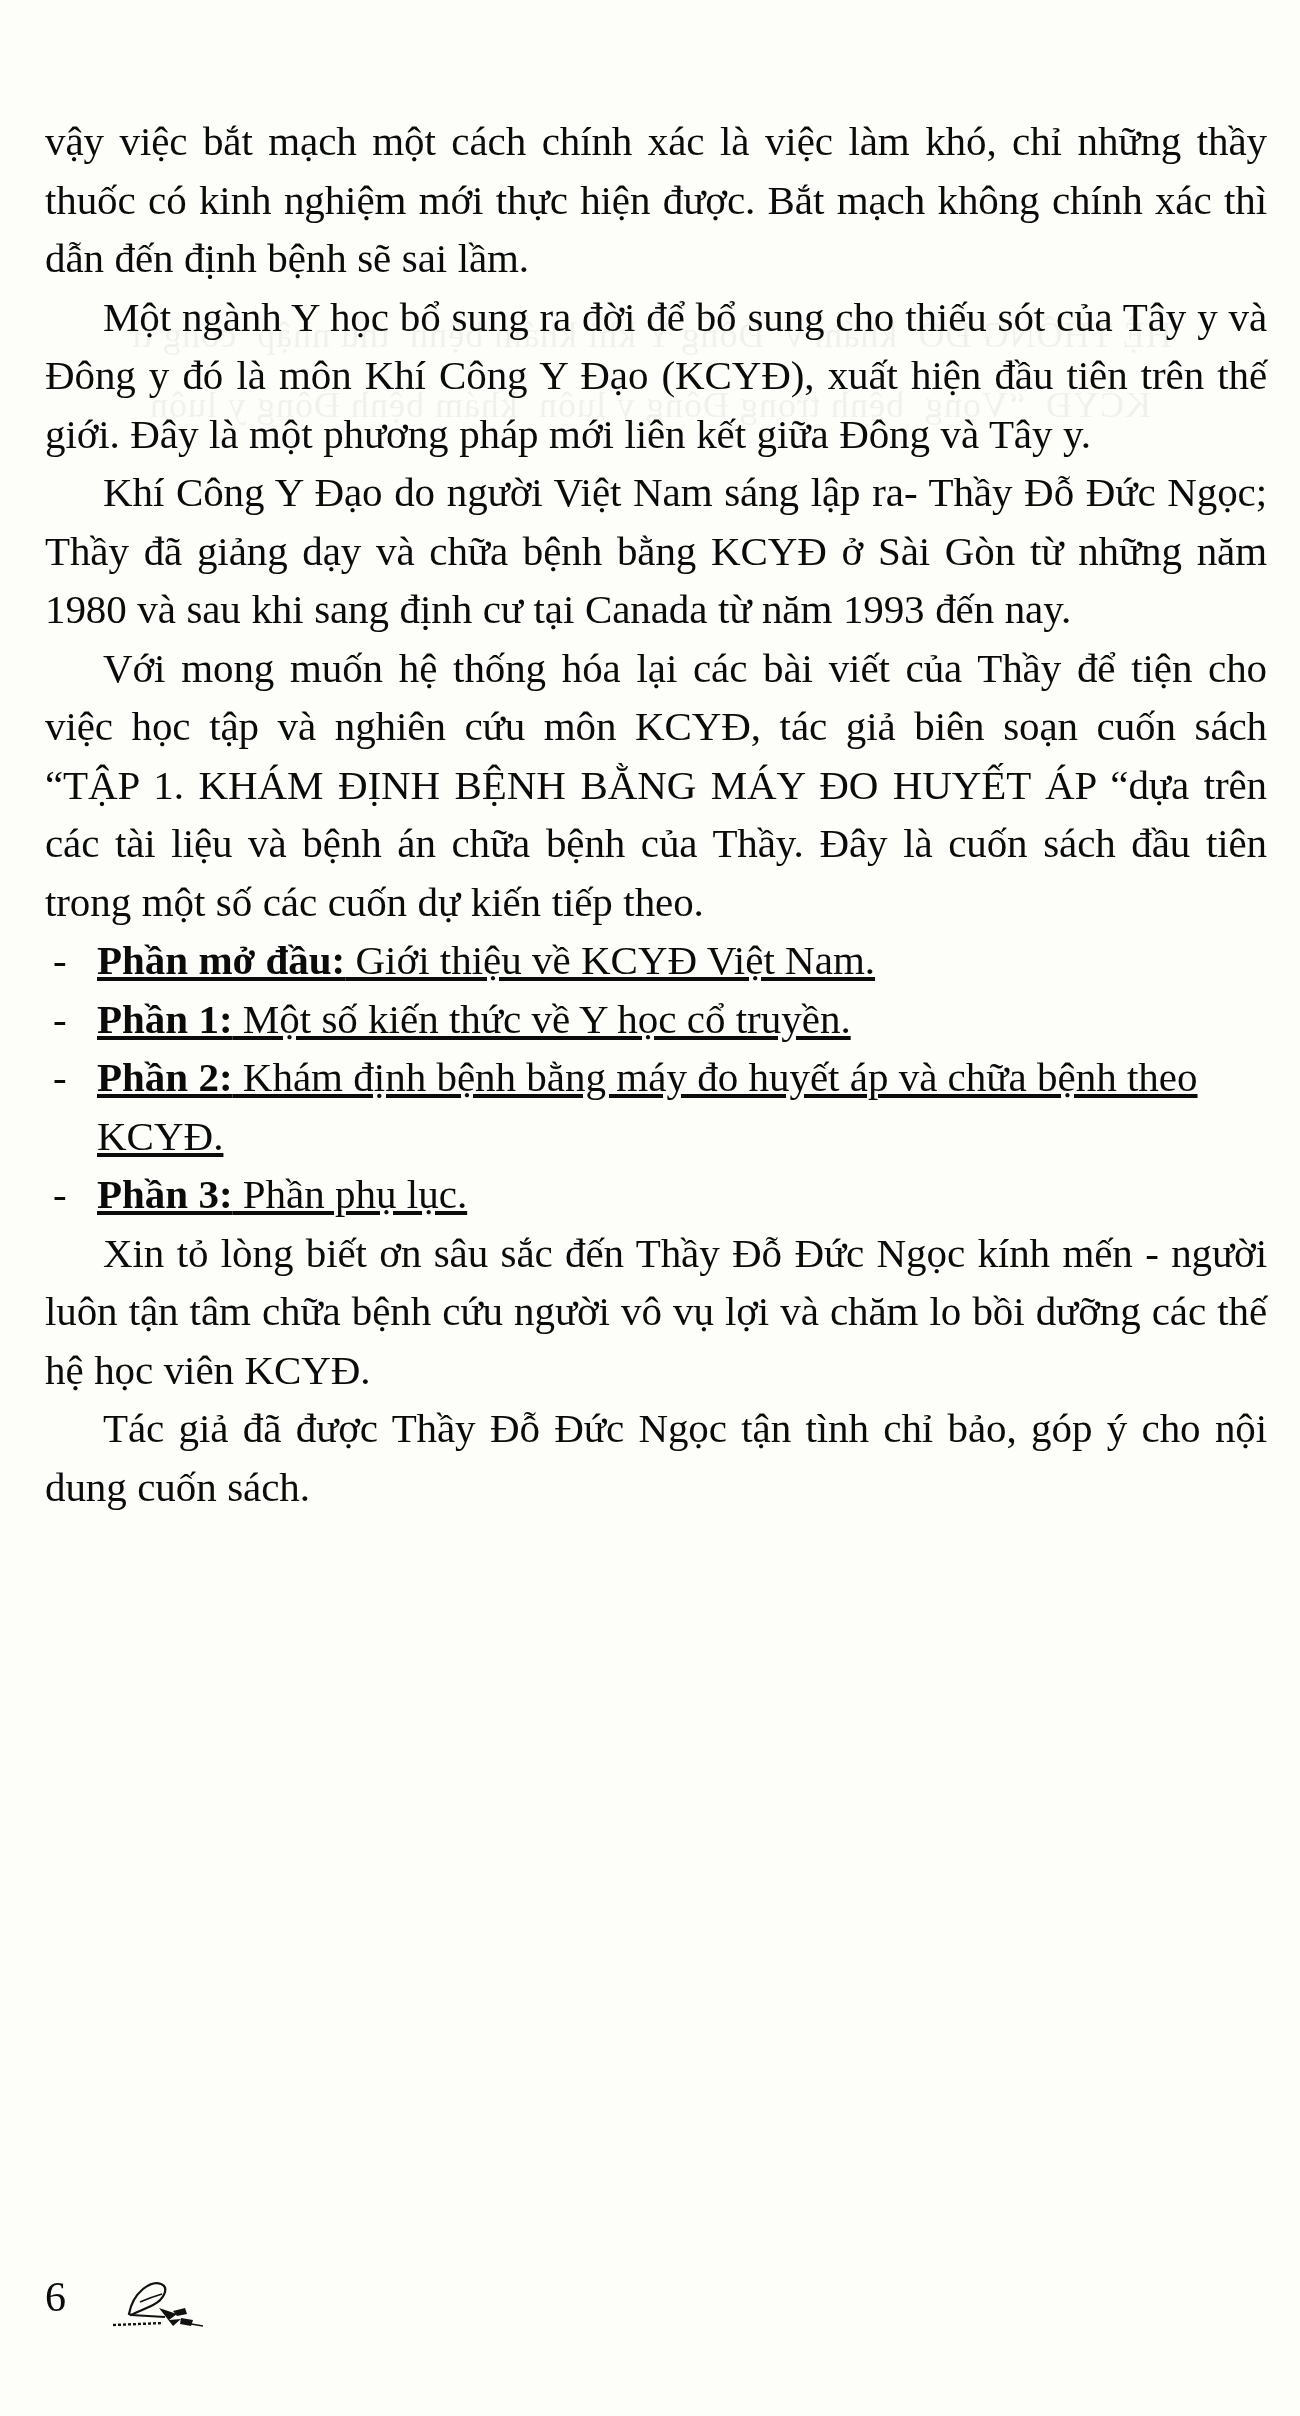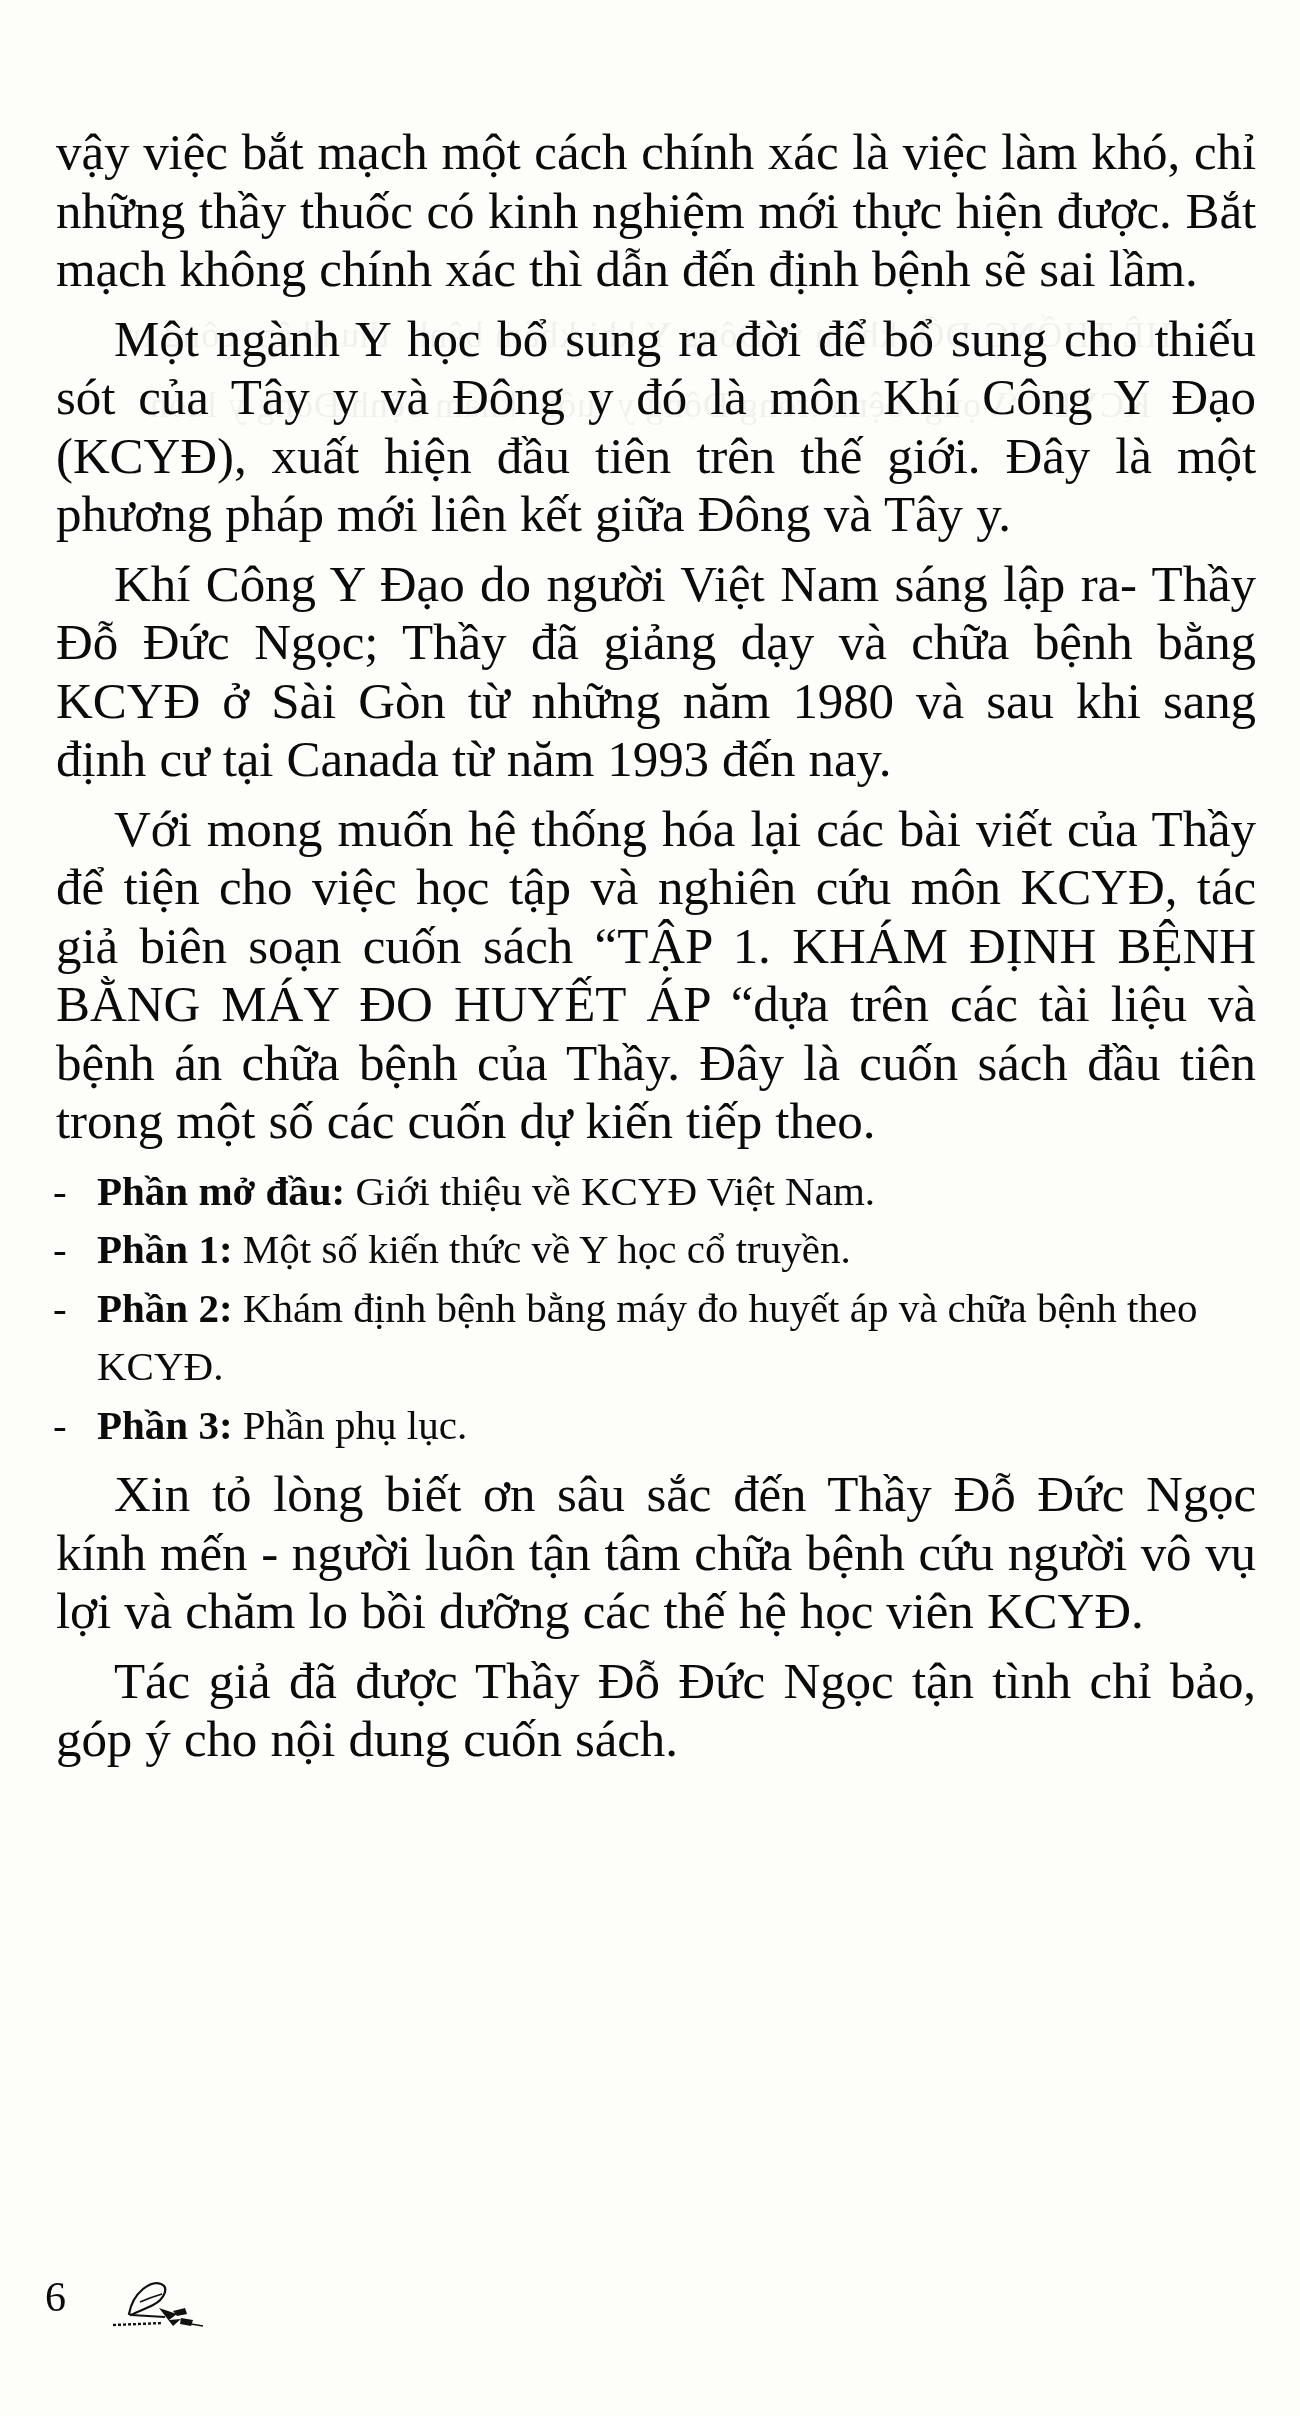--- a/index.html
+++ b/index.html
@@ -45,22 +45,22 @@
   }
 
   .textblock {
     position: absolute;
     left: 45px;
     top: 112px;
     width: 1222px;
   }
 
   p.para {
-    margin: 11px;
-    font-size: 51px;
+    margin: 0;
+    font-size: 41px;
     line-height: 58.5px;
     text-align: justify;
     text-justify: inter-word;
     text-indent: 58px;
     letter-spacing: -0.1px;
     word-spacing: 0.5px;
   }
   p.para.noindent {
     text-indent: 0;
   }
@@ -86,20 +86,21 @@
     flex: 0 0 52px;
     text-align: left;
     padding-left: 8px;
     box-sizing: border-box;
     font-size: 41px;
     line-height: 58.5px;
   }
   .list li .li-text {
     flex: 1 1 auto;
     text-align: left;
+    text-decoration: underline;
   }
   .list li .li-text b {
     font-weight: bold;
   }
 
   .footer {
     position: absolute;
     left: 45px;
     top: 2268px;
     width: 400px;

